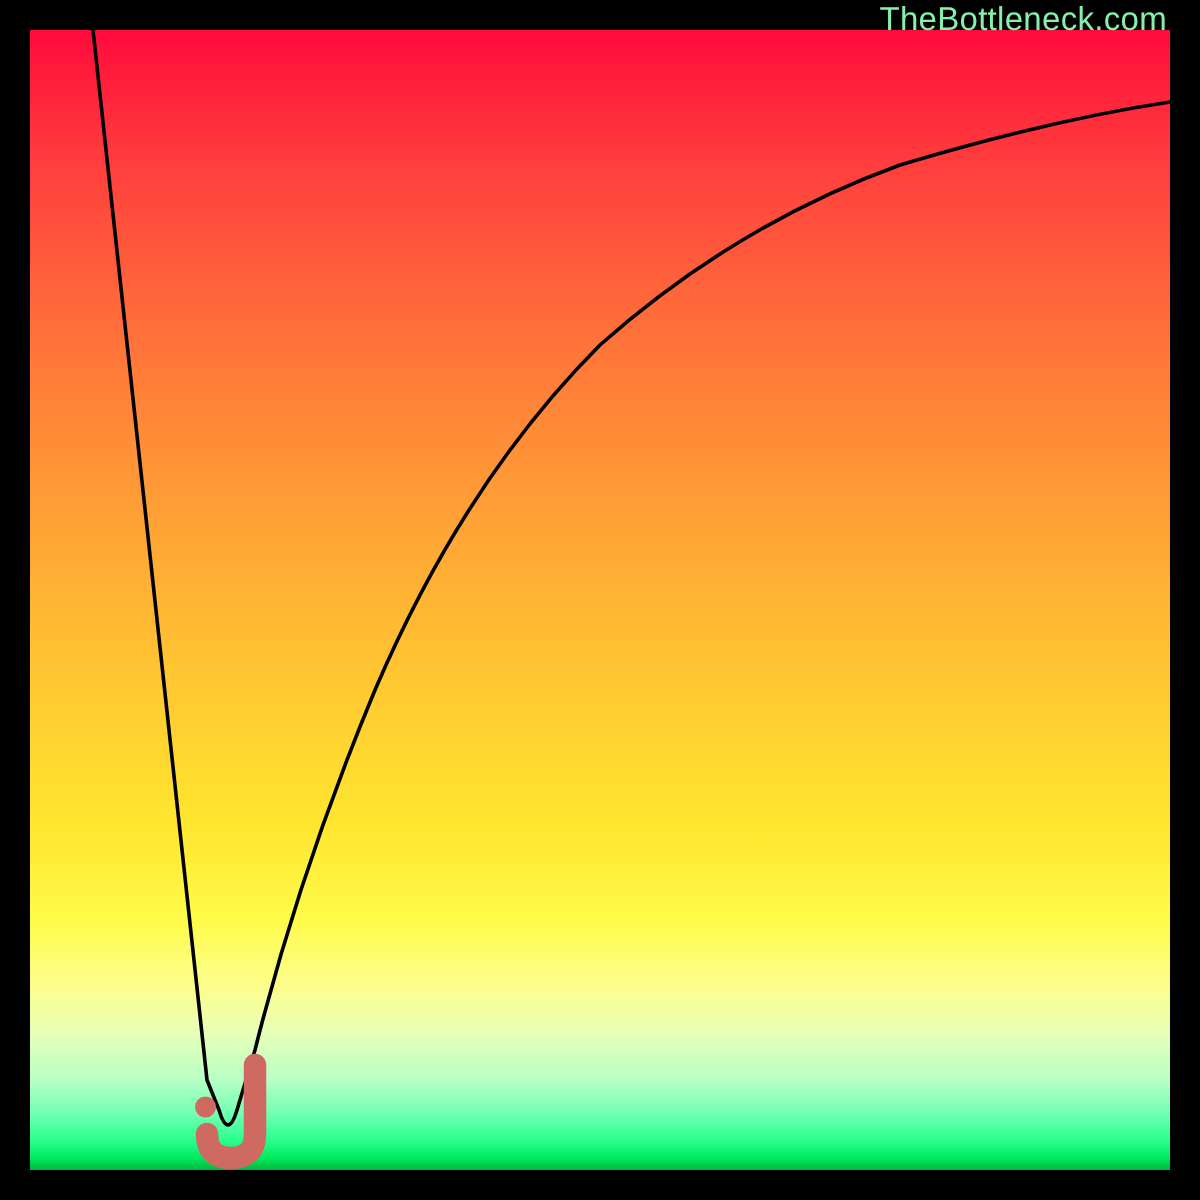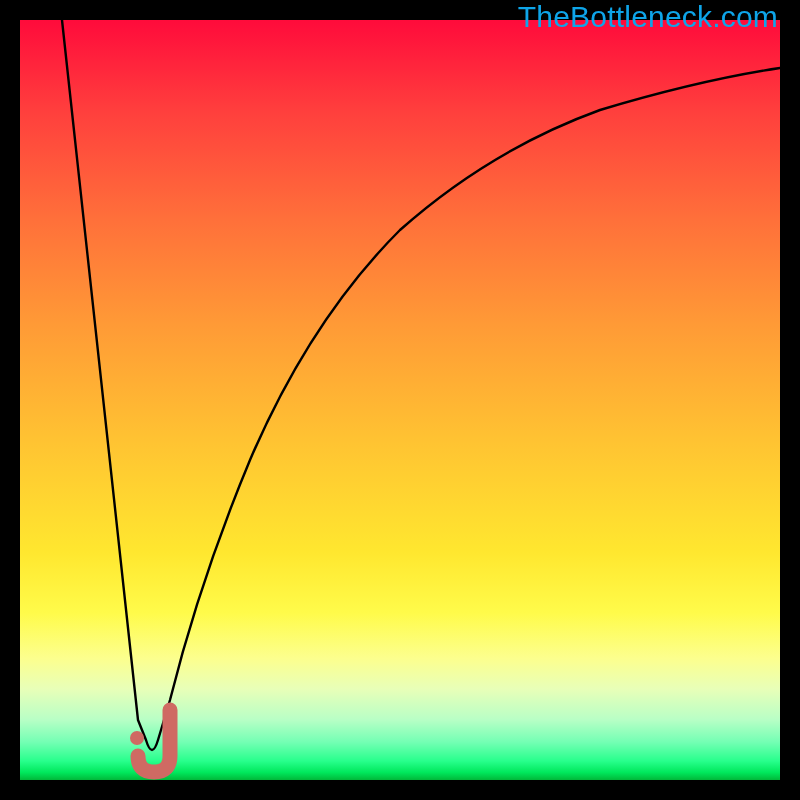--- a/index.html
+++ b/index.html
@@ -39,22 +39,22 @@
       #74ffb4 95%,
       #28ff8c 97.5%,
       #00e85c 99%,
       #00b839 100%
     );
   }
   .watermark {
     position: absolute;
     top: 0;
     right: 22px;
-    color: #0ea5e9;
-    font-size: 30px;
+    color: #86efac;
+    font-size: 22px;
     letter-spacing: 0.2px;
     font-weight: 500;
     user-select: none;
     white-space: nowrap;
   }
   svg.curve {
     position: absolute;
     top: 0;
     left: 0;
     width: 760px;

